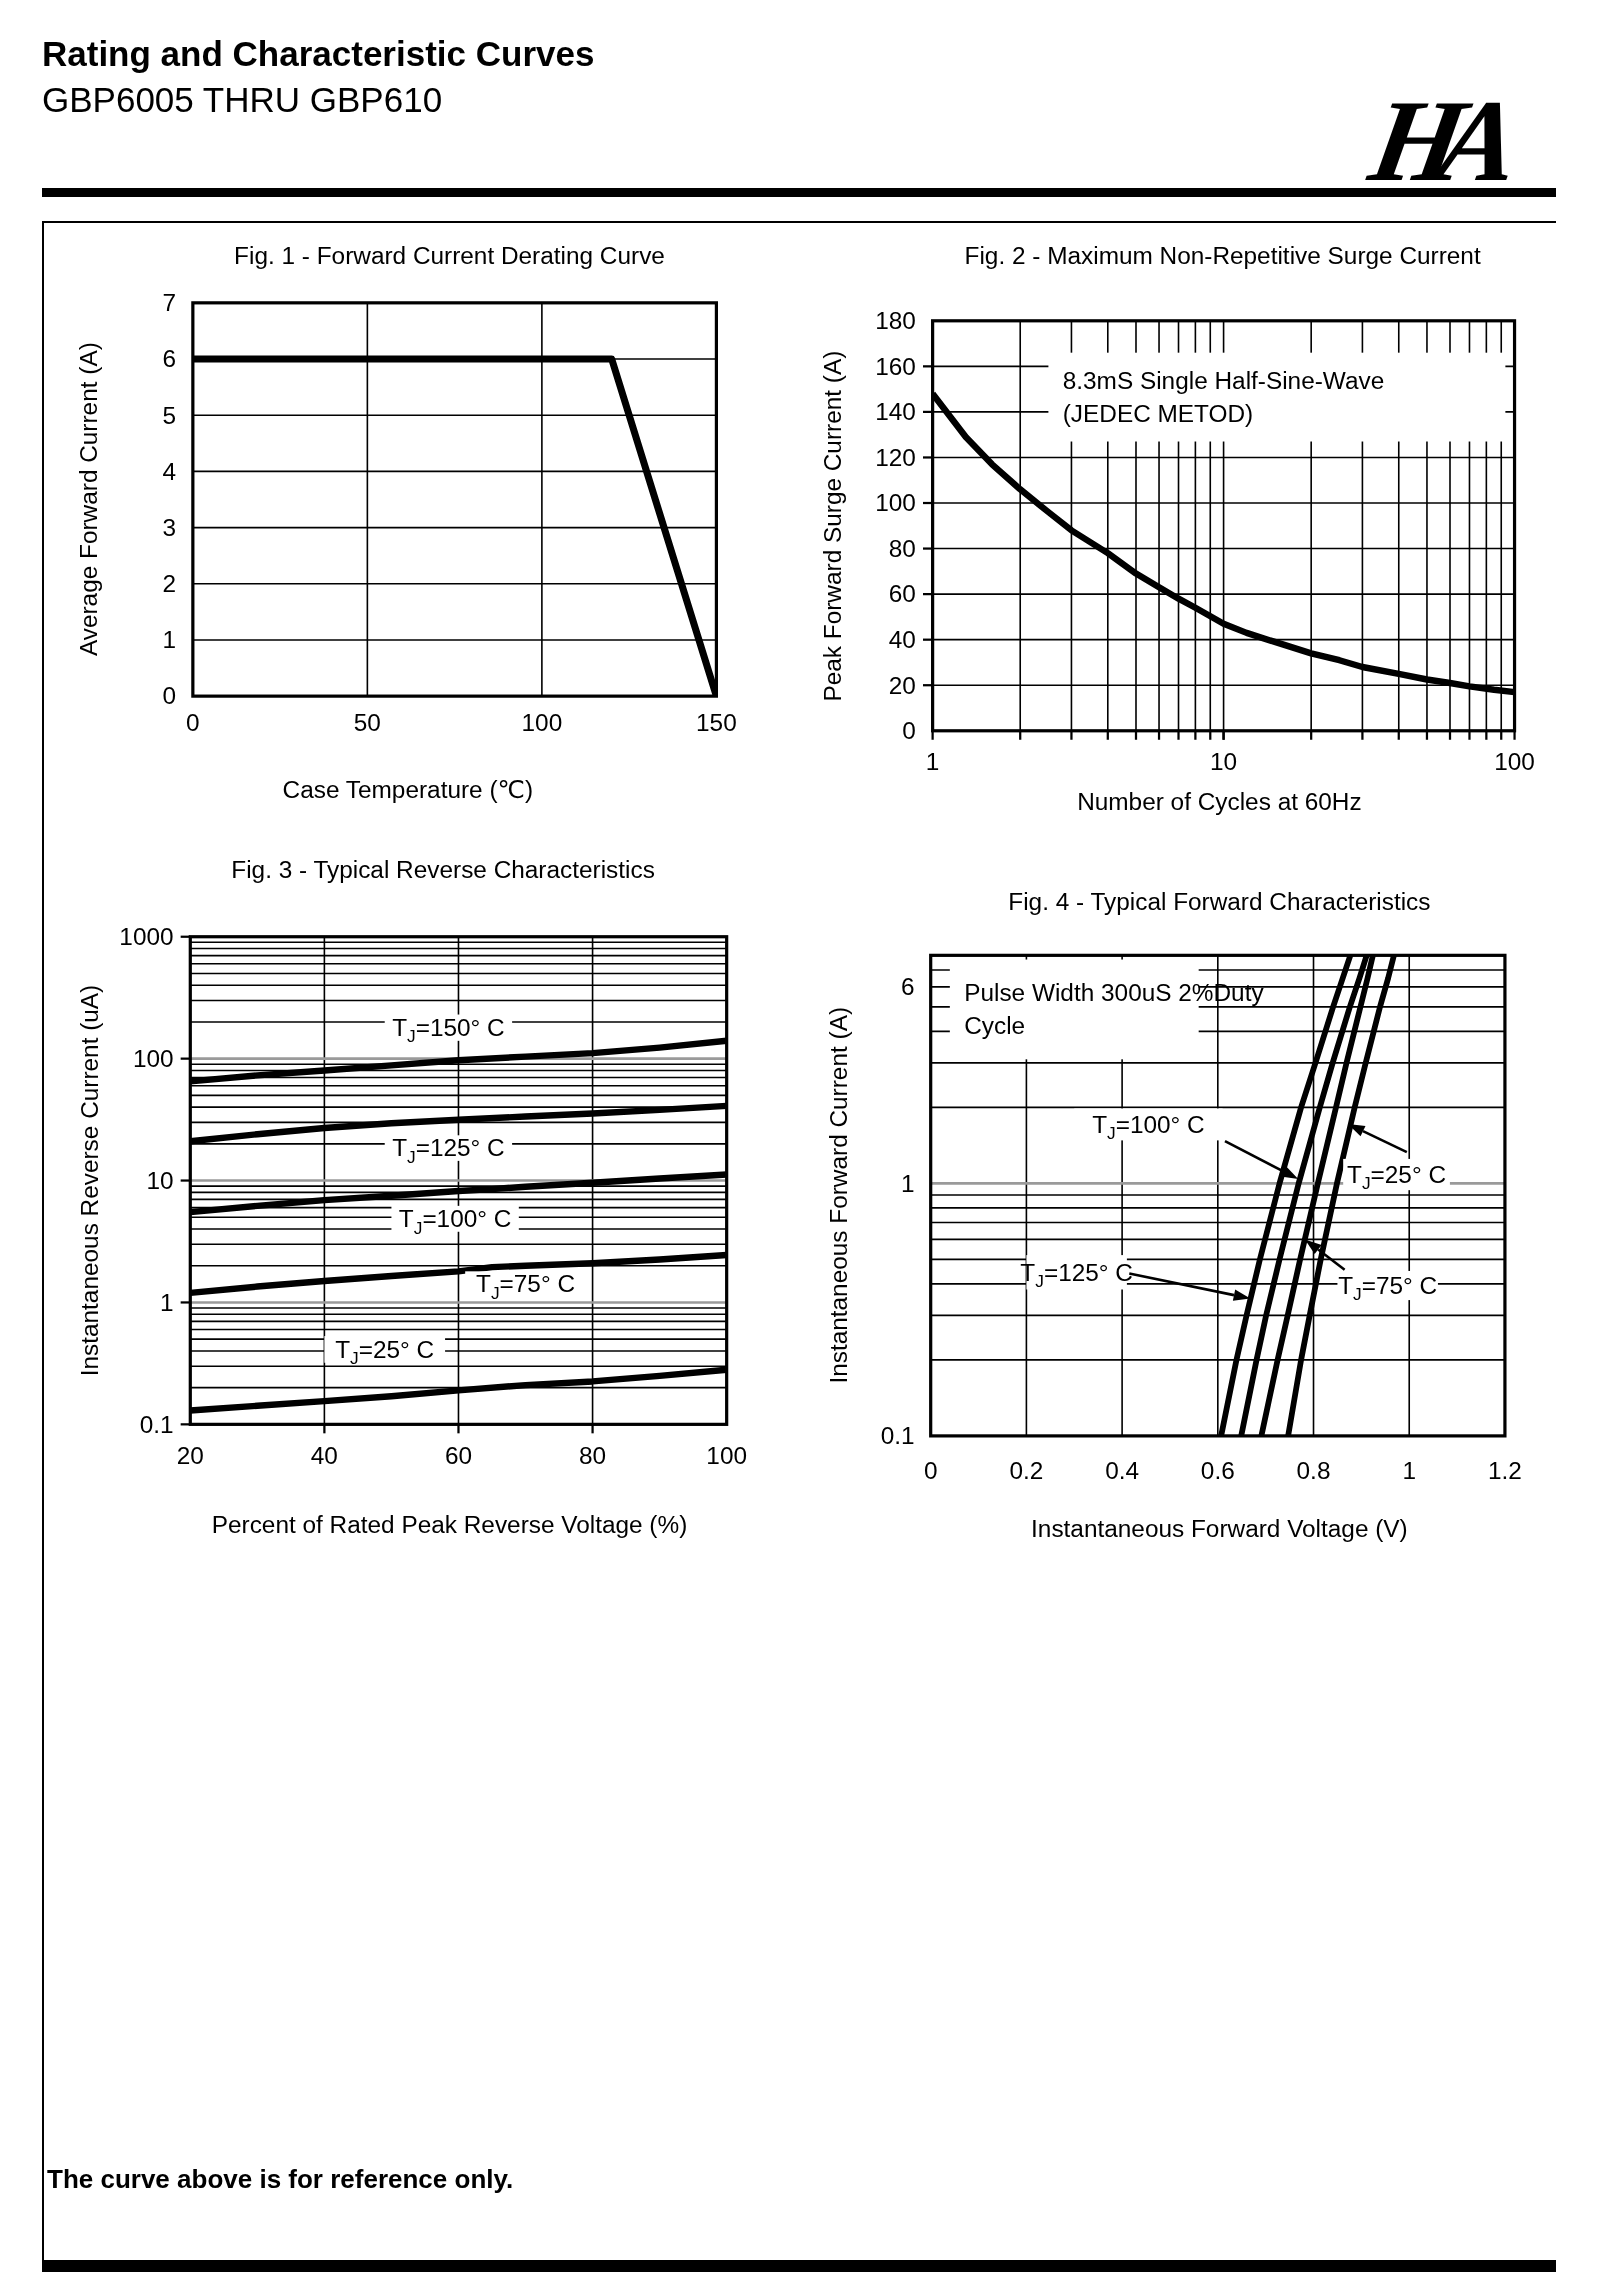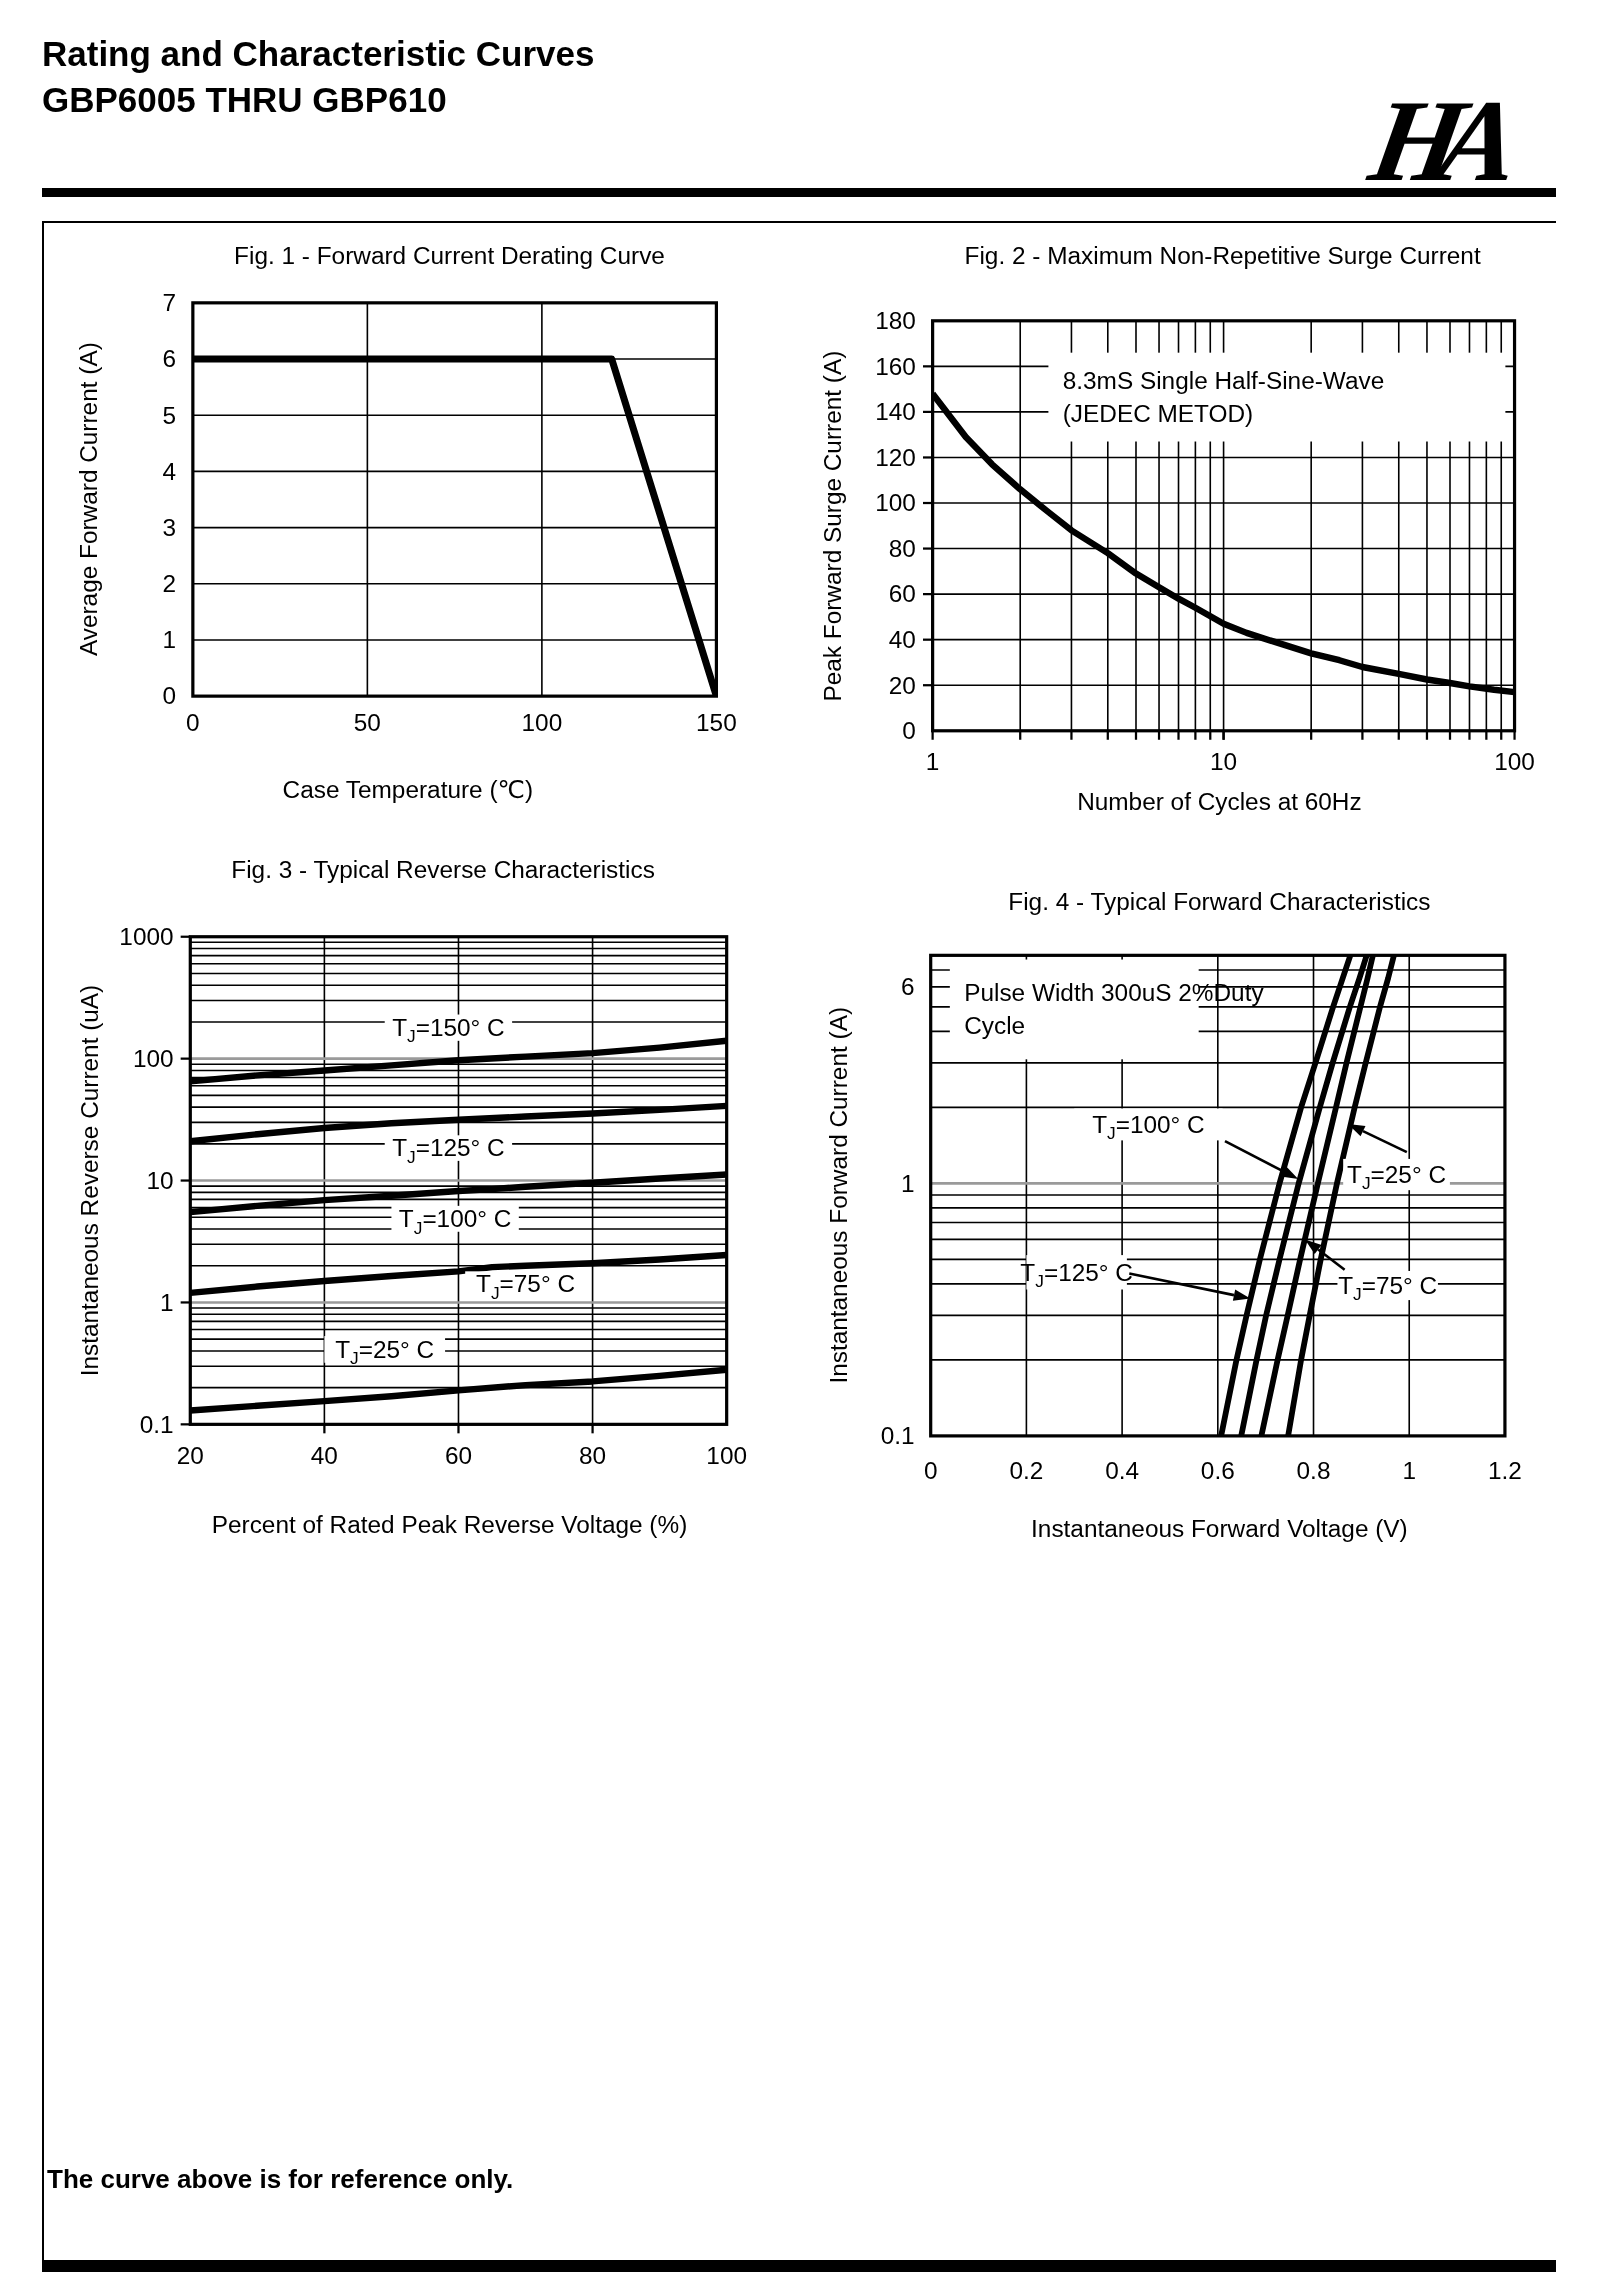--- a/index.html
+++ b/index.html
@@ -1,21 +1,21 @@
 <!DOCTYPE html>
 <html style="font-size:10.3px"><head>
 <meta charset="utf-8">
 <style>
   html,body{margin:0;padding:0;background:#fff;}
   .page{
     position:relative;width:1556px;height:2295px;background:#ffffff;
     font-family:"Liberation Sans","DejaVu Sans",sans-serif;color:#000;overflow:hidden;
   }
   .doc-title{position:absolute;left:42px;top:36px;font-size:35px;font-weight:bold;line-height:1.0;}
-  .part-range{position:absolute;left:42px;top:82px;font-size:35px;font-weight:bold;line-height:1.0;}
+  .part-range{position:absolute;left:42px;top:82px;font-size:35px;font-weight:normal;line-height:1.0;}
   .brand-logo{
     position:absolute;right:45px;top:94px;
     font-family:"Liberation Serif","DejaVu Serif",serif;font-style:italic;font-weight:bold;
     font-size:117px;line-height:0.8;letter-spacing:-0.2em;transform:skewX(-10deg);
     padding-right:15.4px;
   }
   .header-rule{position:absolute;left:42px;top:188px;width:1539px;height:9px;background:#000;}
   .charts-frame{
     position:absolute;left:42px;top:221px;width:1539px;height:2051px;
     border:2.6px solid #000;border-bottom:12.2px solid #000;box-sizing:border-box;background:#fff;

